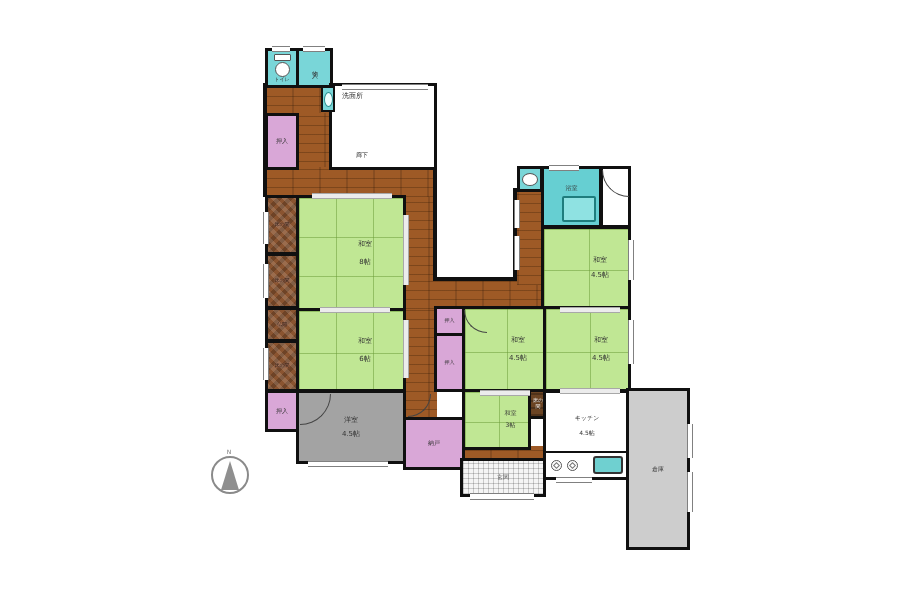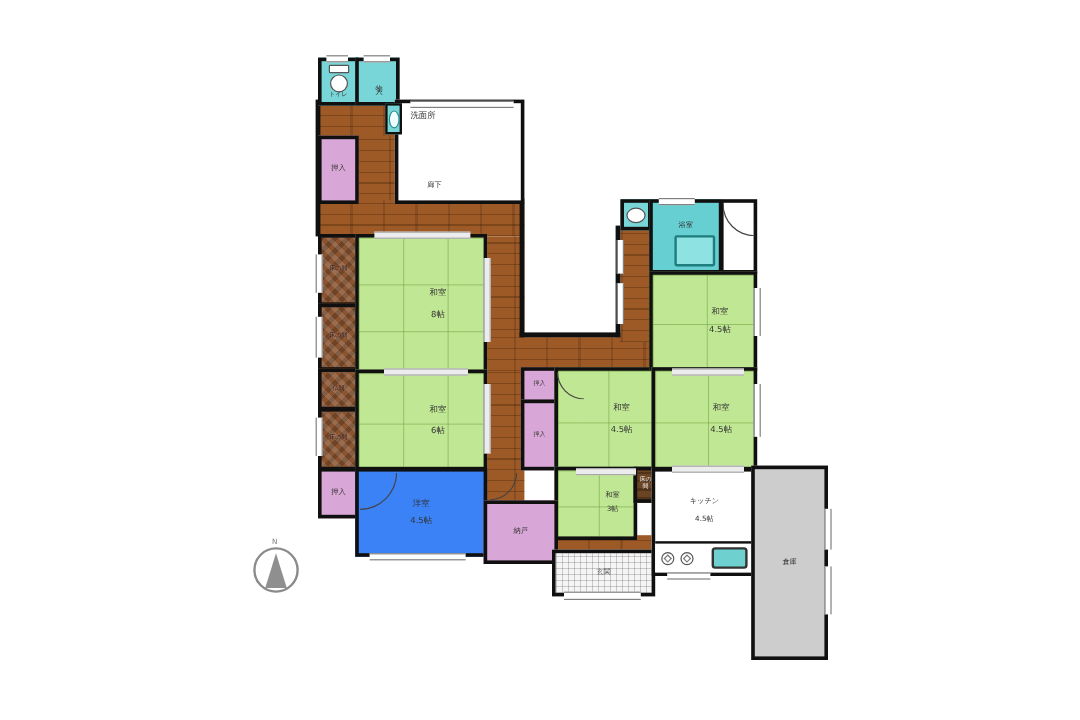--- a/index.html
+++ b/index.html
@@ -16,21 +16,21 @@
                          linear-gradient(90deg,rgba(110,160,60,.55) 1px,transparent 1px);
         background-size:40px 40px;padding-left:28px;}
   .herring{background-color:#8a5430;
         background-image:repeating-linear-gradient(45deg,rgba(255,255,255,.14) 0 4px,transparent 4px 8px),
                          repeating-linear-gradient(-45deg,rgba(0,0,0,.2) 0 4px,transparent 4px 8px);}
   .darkwood{background-color:#6b4423;
         background-image:repeating-linear-gradient(0deg,rgba(0,0,0,.25) 0 2px,transparent 2px 7px);}
   .pink{background:#d9a7d7;}
   .teal{background:#79d6d8;}
   .bteal{background:#66cfd2;}
-  .orange{background:#3b82f6;}
+  .orange{background:#a3a3a3;}
   .gray{background:#cdcdcd;}
   .white{background:#ffffff;}
   .genkanfloor{background-color:#f5f5f5;
         background-image:repeating-linear-gradient(0deg,rgba(0,0,0,.18) 0 1px,transparent 1px 5px),
                          repeating-linear-gradient(90deg,rgba(0,0,0,.18) 0 1px,transparent 1px 5px);}
   .wall{position:absolute;background:#101010;z-index:2;}
   .win-h{position:absolute;background:#fff;border-top:1px solid #808080;border-bottom:1px solid #808080;height:4px;z-index:4;}
   .win-v{position:absolute;background:#fff;border-left:1px solid #808080;border-right:1px solid #808080;width:4px;z-index:4;}
   .fus{background:#ececec;border-color:#a8a8a8;}
   .arc{position:absolute;z-index:4;}

